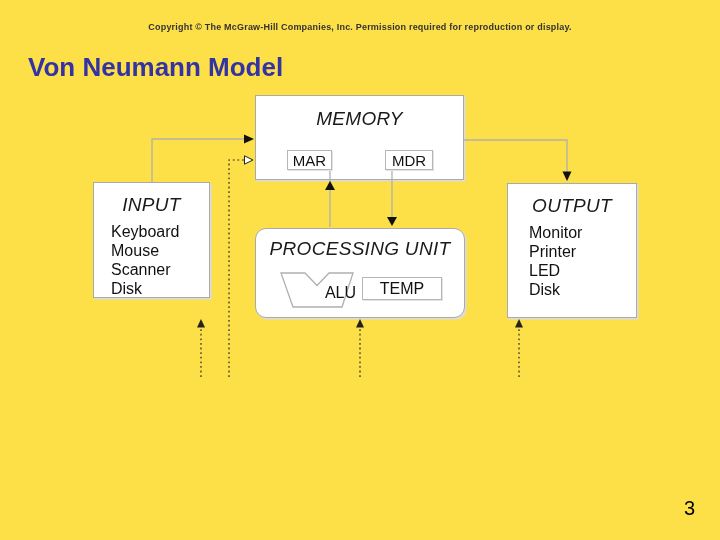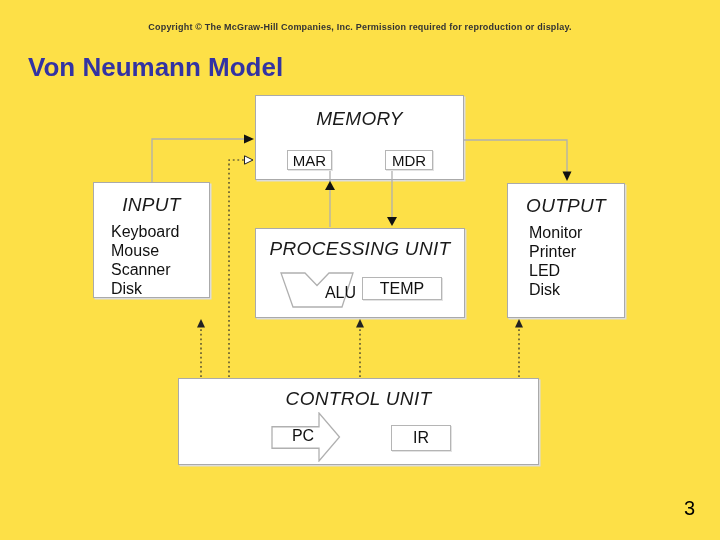--- a/index.html
+++ b/index.html
@@ -21,25 +21,25 @@
   .devices div{white-space:nowrap;}
 
   #memory{left:255px;top:95px;width:209px;height:85px;}
   #memory .box-title{margin-top:12px;}
   #mar{left:31px;top:54px;width:45px;height:20px;}
   #mdr{left:129px;top:54px;width:48px;height:20px;}
 
   #input{left:93px;top:182px;width:117px;height:116px;}
   #input .box-title{margin-top:11px;}
 
-  #output{left:507px;top:183px;width:118px;height:135px;}
+  #output{left:507px;top:183px;width:130px;height:135px;}
   #output .box-title{margin-top:11px;}
   #output .devices{padding-left:21px;}
 
-  #processing{left:255px;top:228px;width:210px;height:90px;}
+  #processing{left:255px;top:228px;width:210px;height:90px;border-radius:11px;}
   #processing .box-title{margin-top:9px;}
   #temp{left:106px;top:48px;width:80px;height:23px;font-size:16px;}
   .alu-wrap{position:absolute;left:22px;top:42px;width:78px;height:39px;}
   .alu-label{position:absolute;left:0;top:13px;width:78px;text-align:right;
              font-size:16px;color:#111;}
 
   #control{left:178px;top:378px;width:361px;height:87px;}
   #control .box-title{margin-top:9px;}
   #ir{left:212px;top:46px;width:60px;height:26px;font-size:16px;}
   .pc-wrap{position:absolute;left:92px;top:33px;width:70px;height:50px;}
@@ -94,32 +94,20 @@
       <svg width="78" height="39" viewBox="0 0 78 39">
         <polygon points="3,2 27,2 39,14.5 51,2 75,2 64,36 15,36" fill="#ffffff" stroke="#b0b0b0" stroke-width="1.3"></polygon>
       </svg>
       <div class="alu-label">ALU</div>
     </div>
     <div class="subbox" id="temp">
       <span>TEMP</span>
     </div>
   </div>
 
-  <div class="box" id="control">
-    <div class="box-title">CONTROL UNIT</div>
-    <div class="pc-wrap">
-      <svg width="70" height="50" viewBox="0 0 70 50">
-        <path d="M1,14.75 H48 V1 L68.5,25 L48,49 V36.25 H1 Z" fill="#ffffff" stroke="#b0b0b0" stroke-width="1.3"></path>
-      </svg>
-      <div class="pc-label">PC</div>
-    </div>
-    <div class="subbox" id="ir">
-      <span>IR</span>
-    </div>
-  </div>
 
   <svg class="connectors" viewBox="0 0 720 540">
 
     <g>
       <path d="M152,182 V139 H245" fill="none" stroke="#b0b0b0" stroke-width="1.3"></path>
       <polygon points="254,139 244,134.5 244,143.5" fill="#111"></polygon>
     </g>
 
     <g>
       <path d="M464,140 H567 V172" fill="none" stroke="#b0b0b0" stroke-width="1.3"></path>

